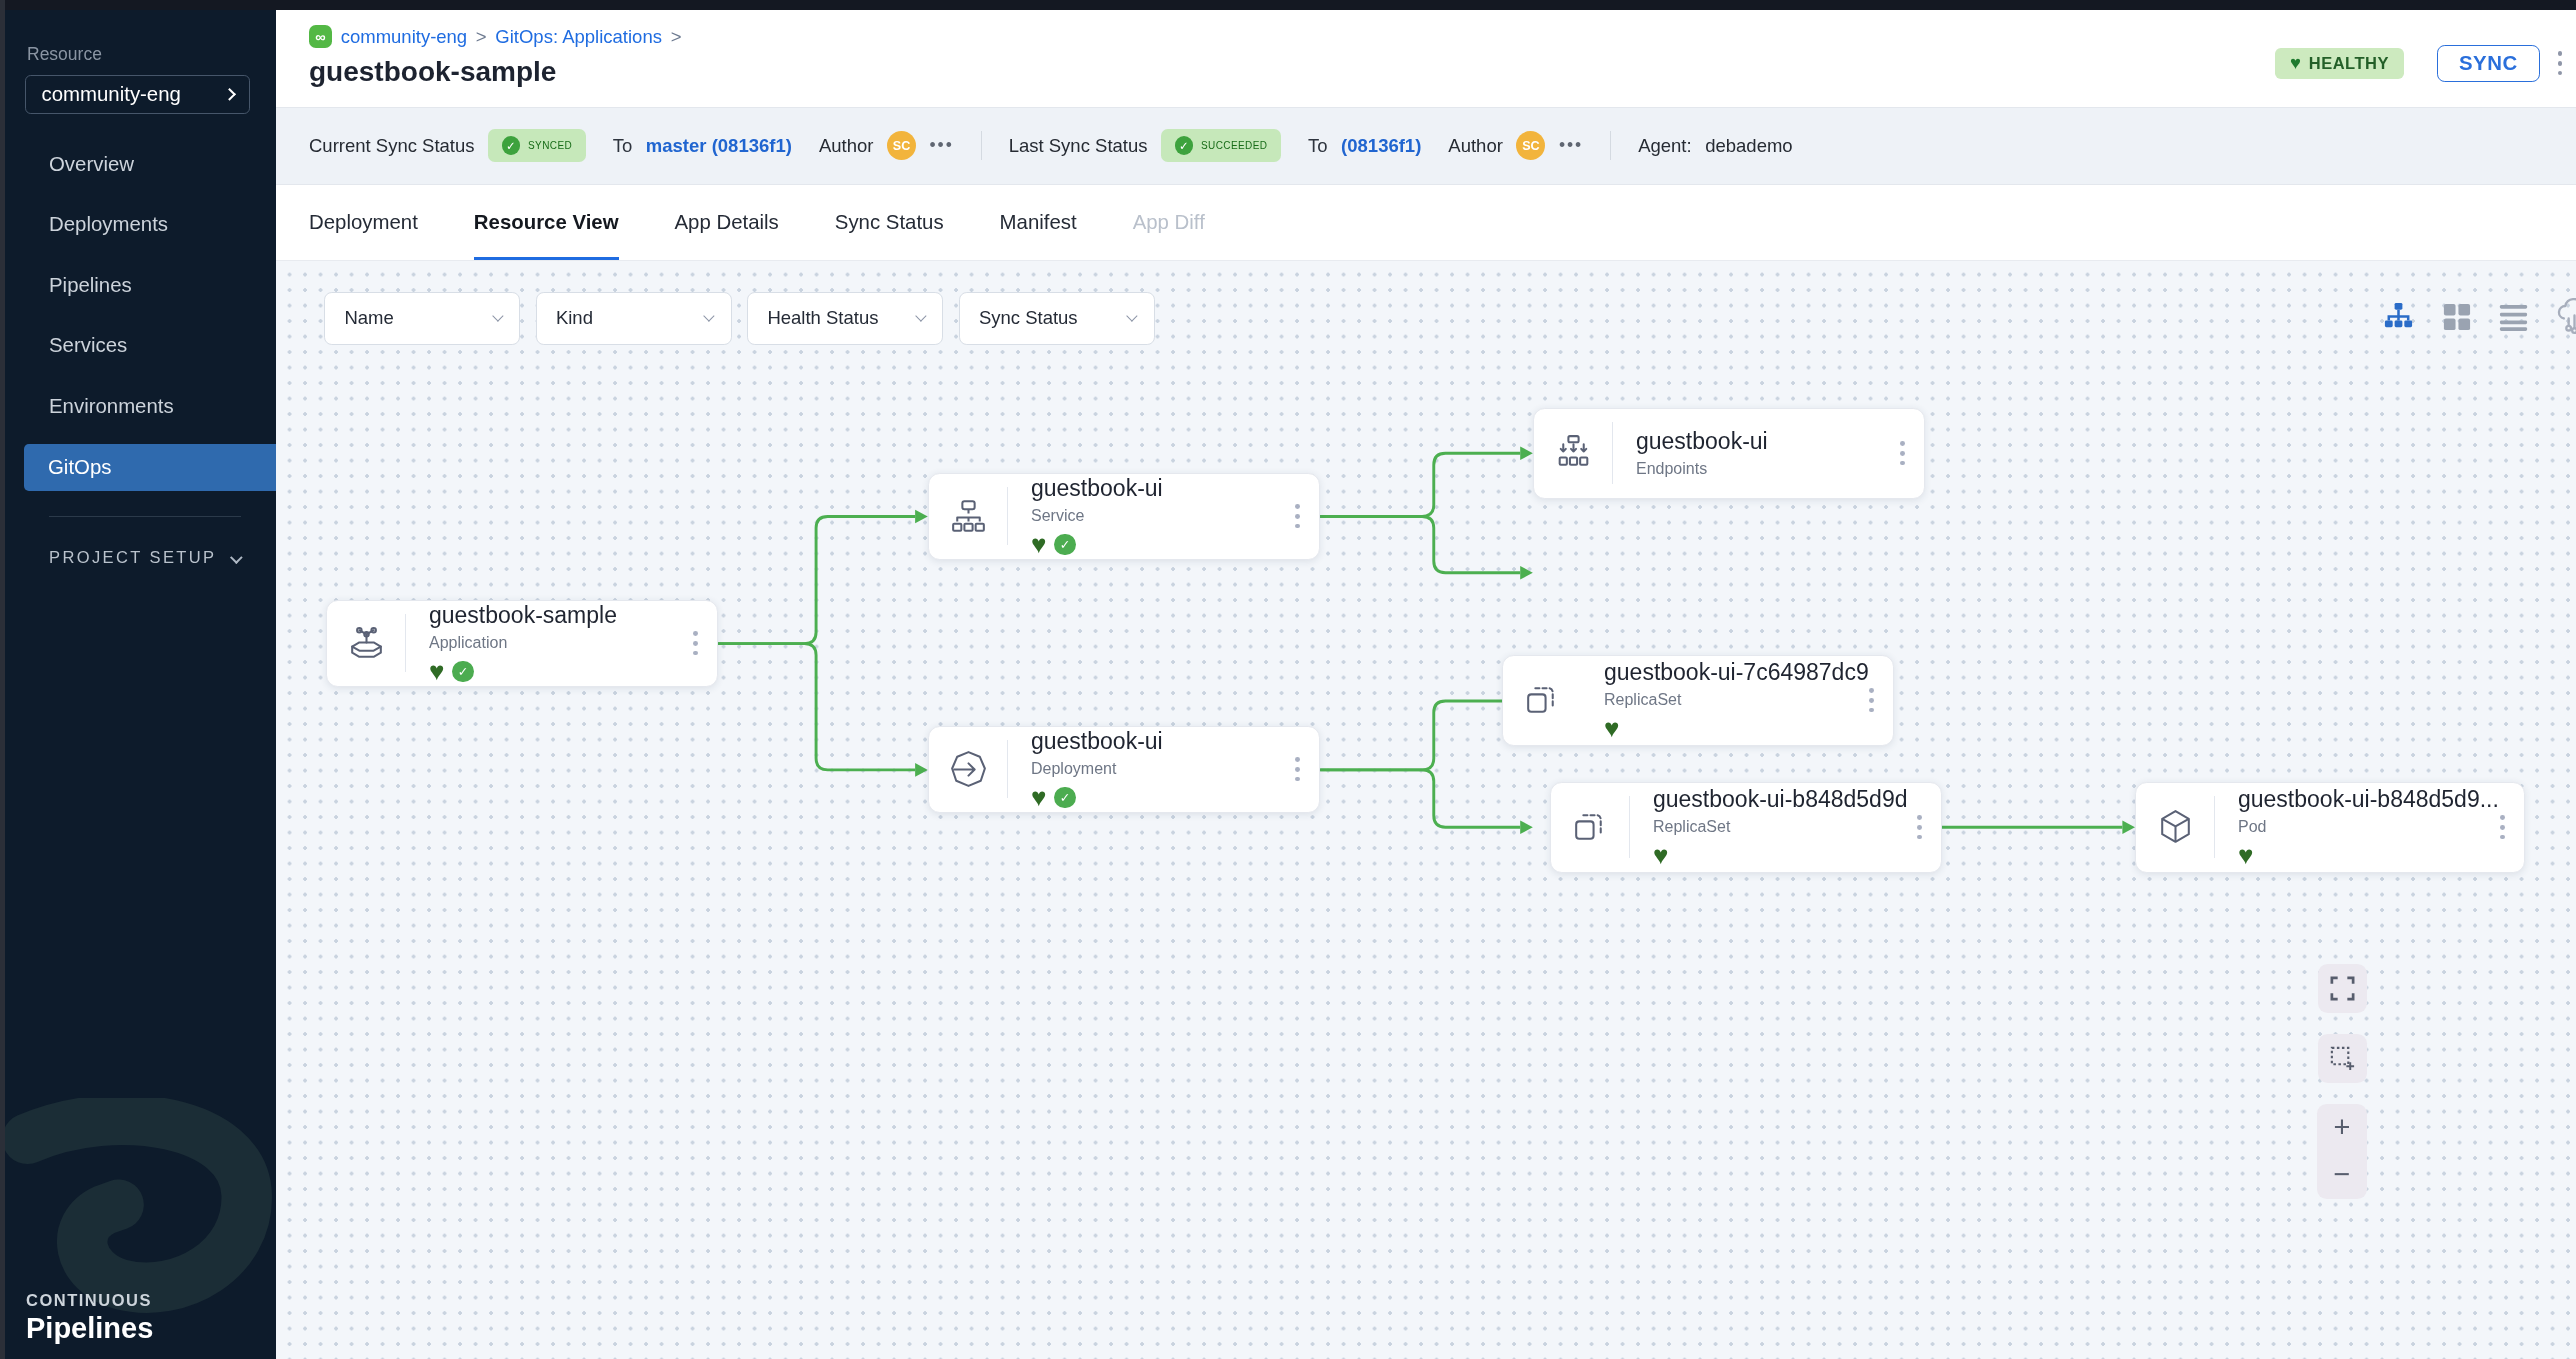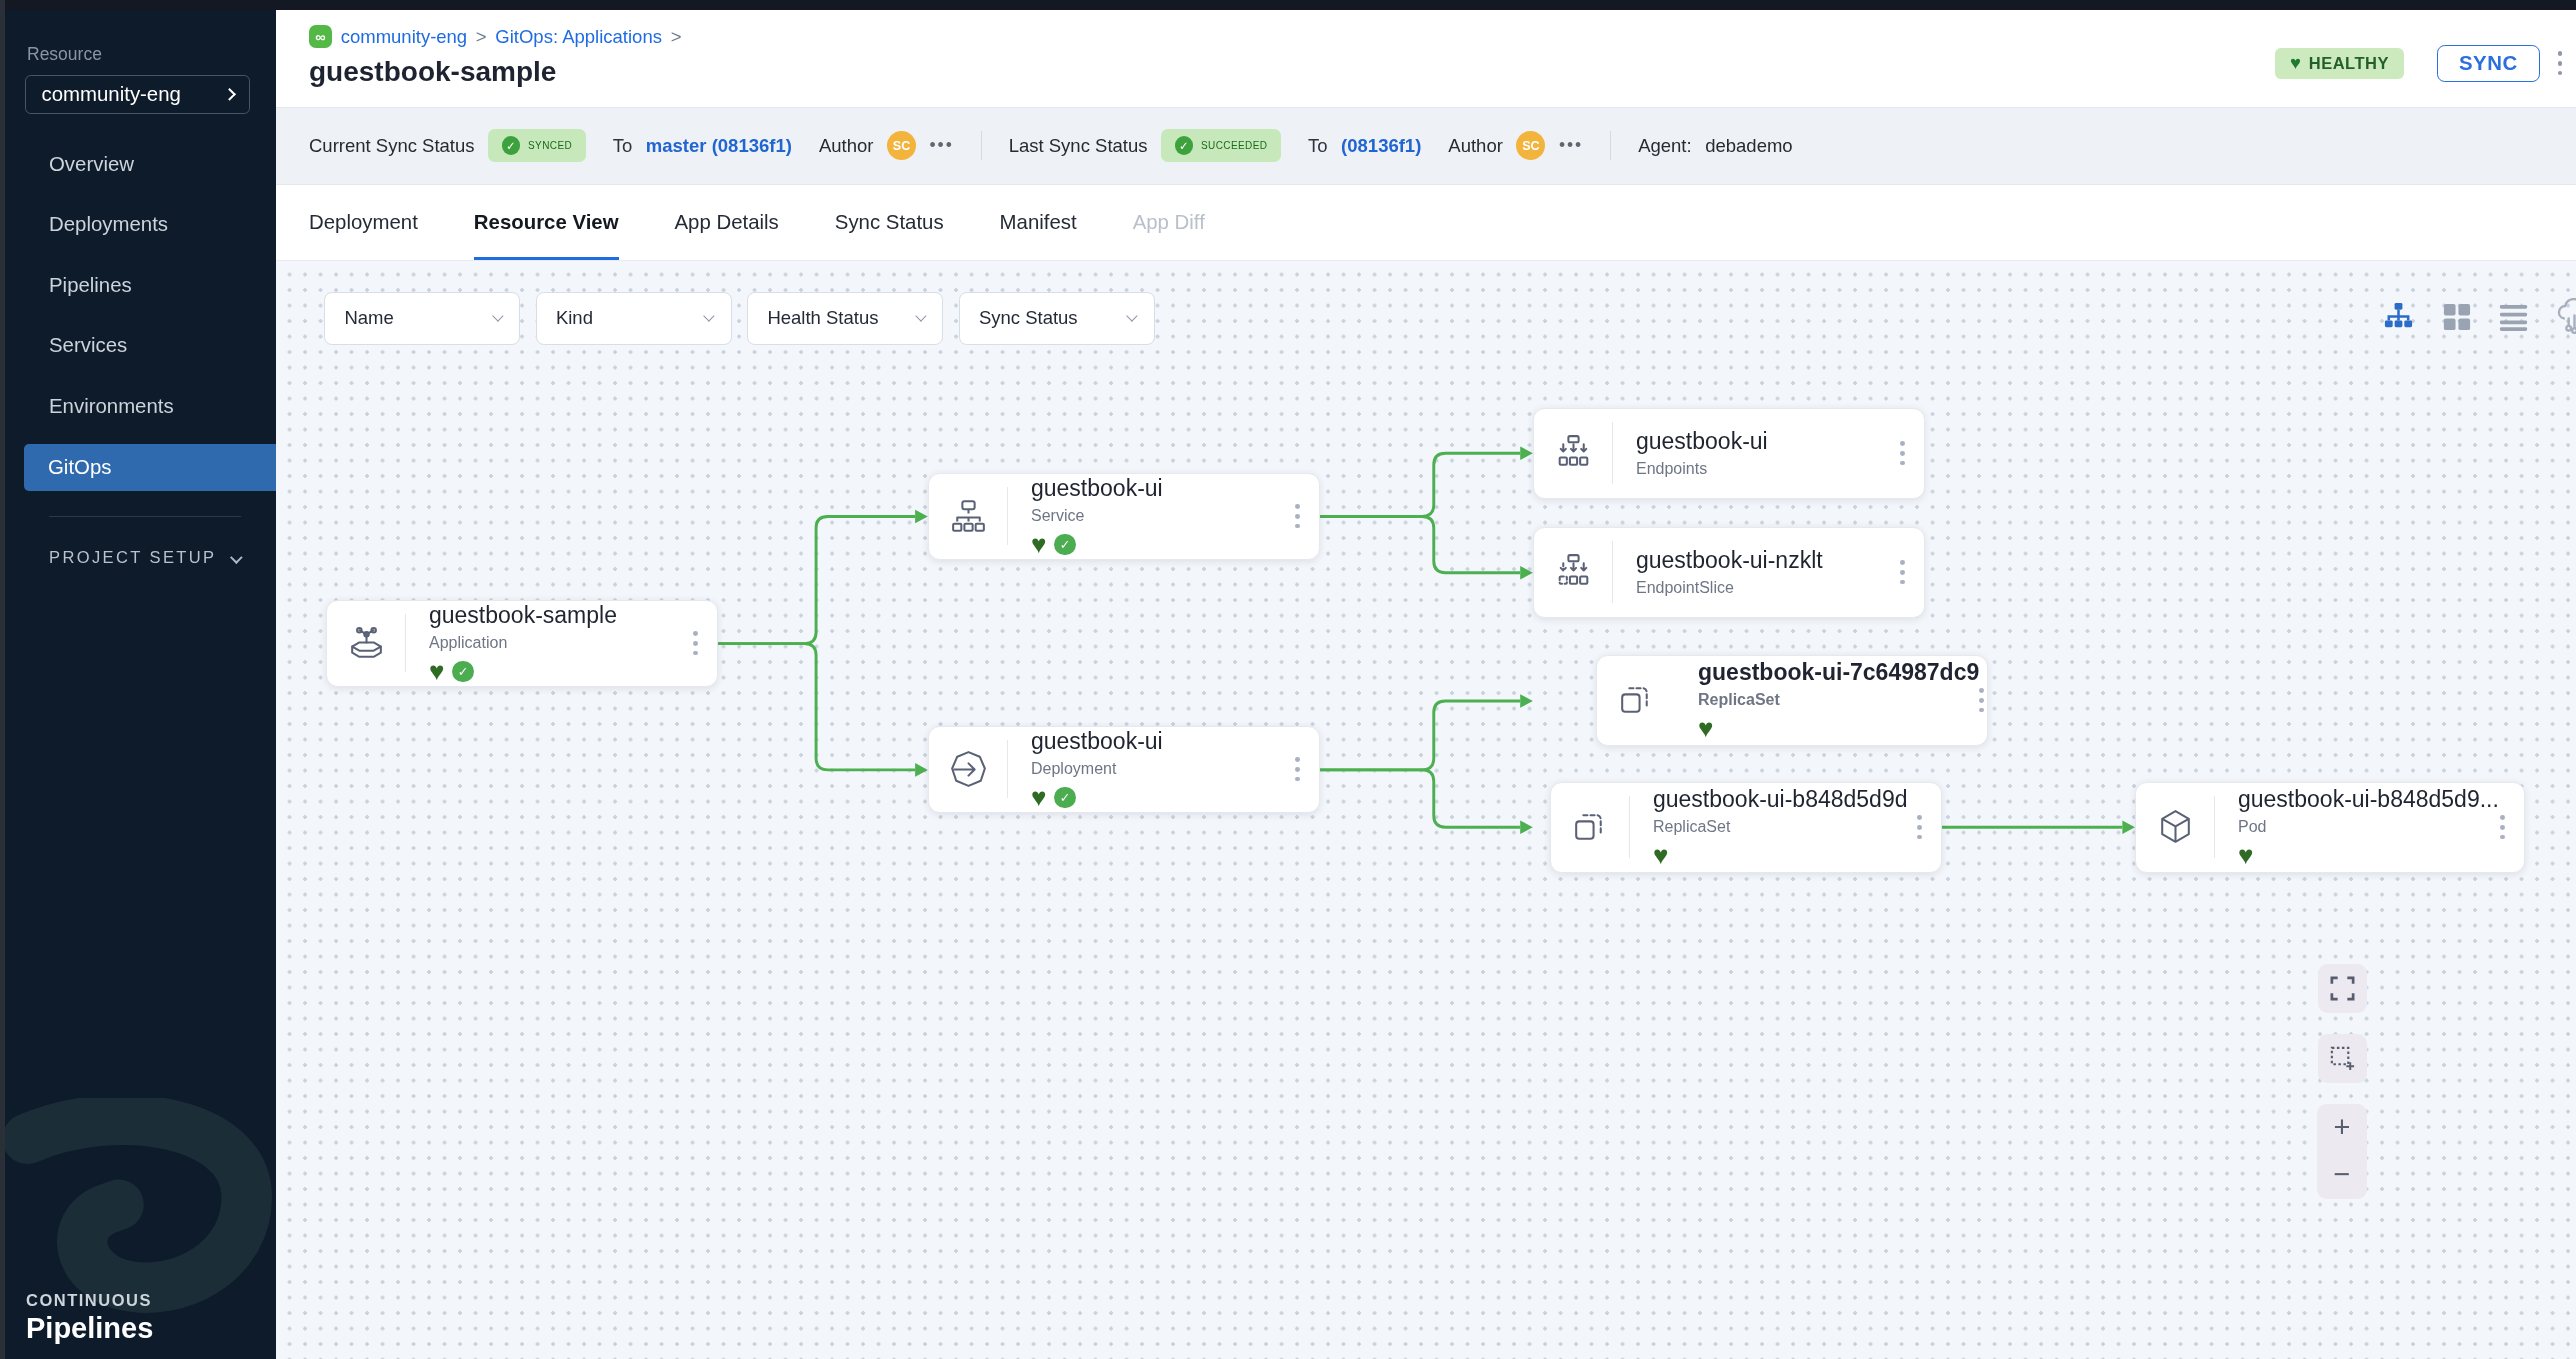--- a/index.html
+++ b/index.html
@@ -87,21 +87,21 @@
   .view-icons > div { cursor:pointer; }
 
   
   .node { position:absolute; background:#fff; border:1px solid #e5e8ee; border-radius:11.7px;
     box-shadow:0 1.9px 7.8px rgba(44,62,90,.10); display:flex; align-items:center; z-index:2; cursor:pointer; }
   .n0 { left:50px;   top:339px; width:392px; height:87px; }
   .n1 { left:652px;  top:212px; width:392px; height:87px; }
   .n2 { left:652px;  top:465px; width:392px; height:87px; }
   .n3 { left:1257px; top:147px; width:392px; height:91px; }
   .n4 { left:1257px; top:266px; width:392px; height:91px; }
-  .n5 { left:1320px; top:394px; width:392px; height:91px;font-weight:bold; }
+  .n5 { left:1226px; top:394px; width:392px; height:91px; }
   .n6 { left:1274px; top:521px; width:392px; height:91px; }
   .n7 { left:1859px; top:521px; width:390px; height:91px; }
   .node-icon { width:78px; display:flex; align-items:center; justify-content:center; flex:none; }
   .node-sep { width:1px; align-self:stretch; background:#e3e7ee; margin:13.6px 0; }
   .node-texts { padding-left:23px; display:flex; flex-direction:column; justify-content:center; gap:5px; }
   .node-title { font-size:23px; color:#1f2430; white-space:nowrap; }
   .node-kind { font-size:16px; color:#6e7685; }
   .node-status { display:flex; align-items:center; gap:7.8px; height:25px; margin-top:1.9px; }
   .heart { color:#2f6b25; font-size:26px; line-height:22.3px; }
   .check { width:21.4px; height:21.4px; border-radius:50%; background:#4cac50; color:#fff; font-size:12.6px;
@@ -403,43 +403,20 @@
         <div class="node-title">guestbook-ui</div>
         <div class="node-kind">Endpoints</div>
       </div>
       <div class="kebab">
           <i></i>
           <i></i>
           <i></i>
         </div>
     </div>
 
-    <div class="node n4">
-      <div class="node-icon">
-        <svg width="45" height="45" viewBox="0 0 44 44" fill="none" stroke="#5a6175" stroke-width="2" stroke-linecap="round" stroke-linejoin="round">
-          <rect x="17" y="5" width="10" height="6" rx="1.5"></rect>
-          <path d="M12 13 v7 M9.5 17.5 L12 20 L14.5 17.5" stroke-dasharray="3 2.5"></path>
-          <path d="M22 13 v7 M19.5 17.5 L22 20 L24.5 17.5"></path>
-          <path d="M32 13 v7 M29.5 17.5 L32 20 L34.5 17.5"></path>
-          <rect x="8.5" y="26" width="7" height="7" rx="1" stroke-dasharray="3 2.5"></rect>
-            <rect x="18.5" y="26" width="7" height="7" rx="1"></rect>
-            <rect x="28.5" y="26" width="7" height="7" rx="1"></rect>
-        </svg>
-      </div>
-      <div class="node-sep"></div>
-      <div class="node-texts">
-        <div class="node-title">guestbook-ui-nzklt</div>
-        <div class="node-kind">EndpointSlice</div>
-      </div>
-      <div class="kebab">
-          <i></i>
-          <i></i>
-          <i></i>
-        </div>
-    </div>
 
     <div class="node n5">
       <div class="node-icon">
         <svg width="45" height="45" viewBox="0 0 44 44" fill="none" stroke="#5a6175" stroke-width="2" stroke-linejoin="round" stroke-linecap="round">
           <path d="M15 10 h13 a4 4 0 0 1 4 4 v13" stroke-dasharray="4 3"></path>
           <rect x="8" y="16" width="17" height="17" rx="3"></rect>
         </svg>
       </div>
       <div class="node-sep"></div>
       <div class="node-texts">

